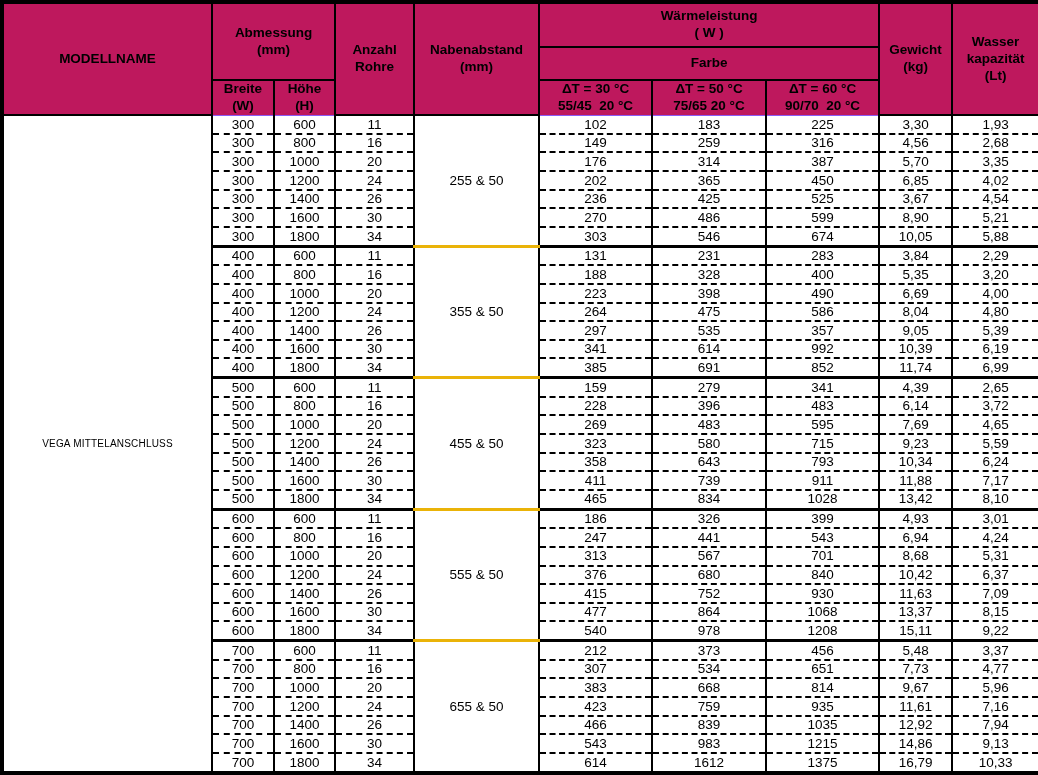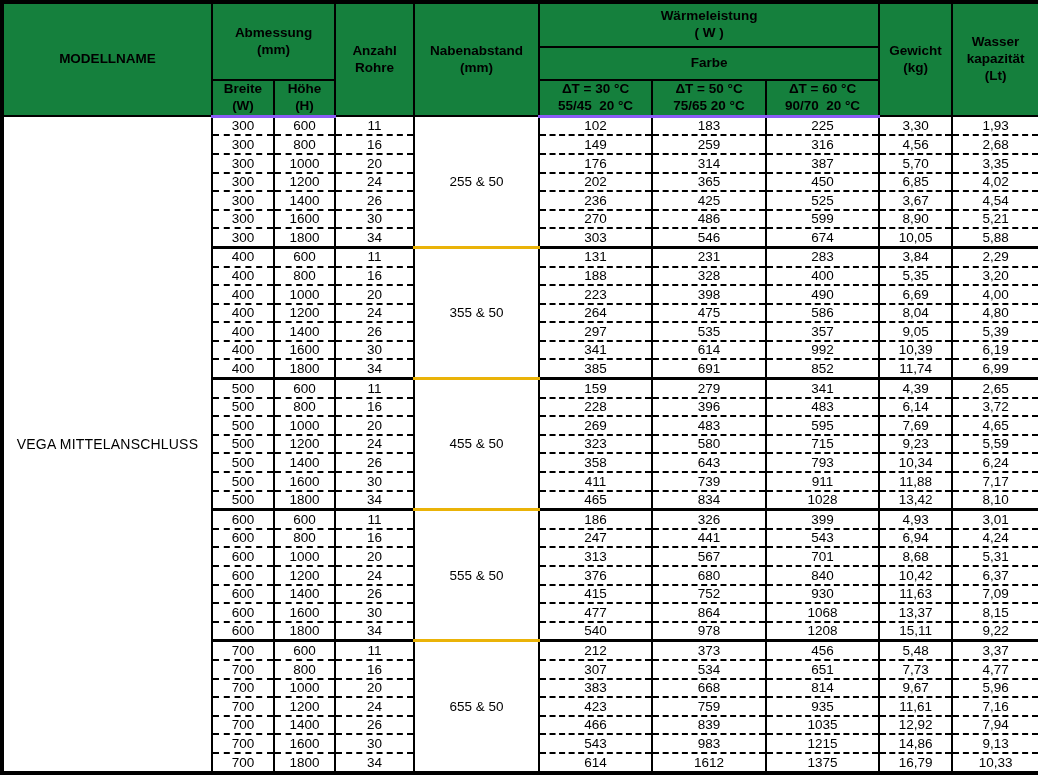--- a/index.html
+++ b/index.html
@@ -9,46 +9,46 @@
     color: #000;
     box-sizing: border-box;
   }
   table.spec {
     border-collapse: collapse;
     table-layout: fixed;
     width: 1038px; height: 775px;
     border: 4px solid #000;
   }
   th {
-    background: #15803d;
+    background: #be185d;
     border: 2px solid #000;
     font-weight: bold;
     font-size: 13.5px;
     line-height: 1.25;
     text-align: center;
     vertical-align: middle;
     white-space: pre;
     padding: 0;
   }
-  thead tr.hdr-bottom th { border-bottom: 3px solid #8b5cf6; }
+  thead tr.hdr-bottom th { border-bottom: 1px solid #8b5cf6; }
   td {
     border-left: 2px solid #000;
     border-right: 2px solid #000;
     border-bottom: 2px dashed #000;
     text-align: center;
     vertical-align: middle;
     font-size: 13.5px;
     line-height: 1;
     padding: 0;
     background: #fff;
   }
   tr.group-end > td { border-bottom: 3px solid #000; }
   td.model-cell {
     border-bottom: none;
-    font-size: 14px;
+    font-size: 10px;
     letter-spacing: 0.2px;
   }
   td.nab-cell { border-bottom: 3px solid #eab308; }
 </style>
 </head>
 <body>
 
 <div class="sheet">
   <table class="spec">
     <colgroup>

